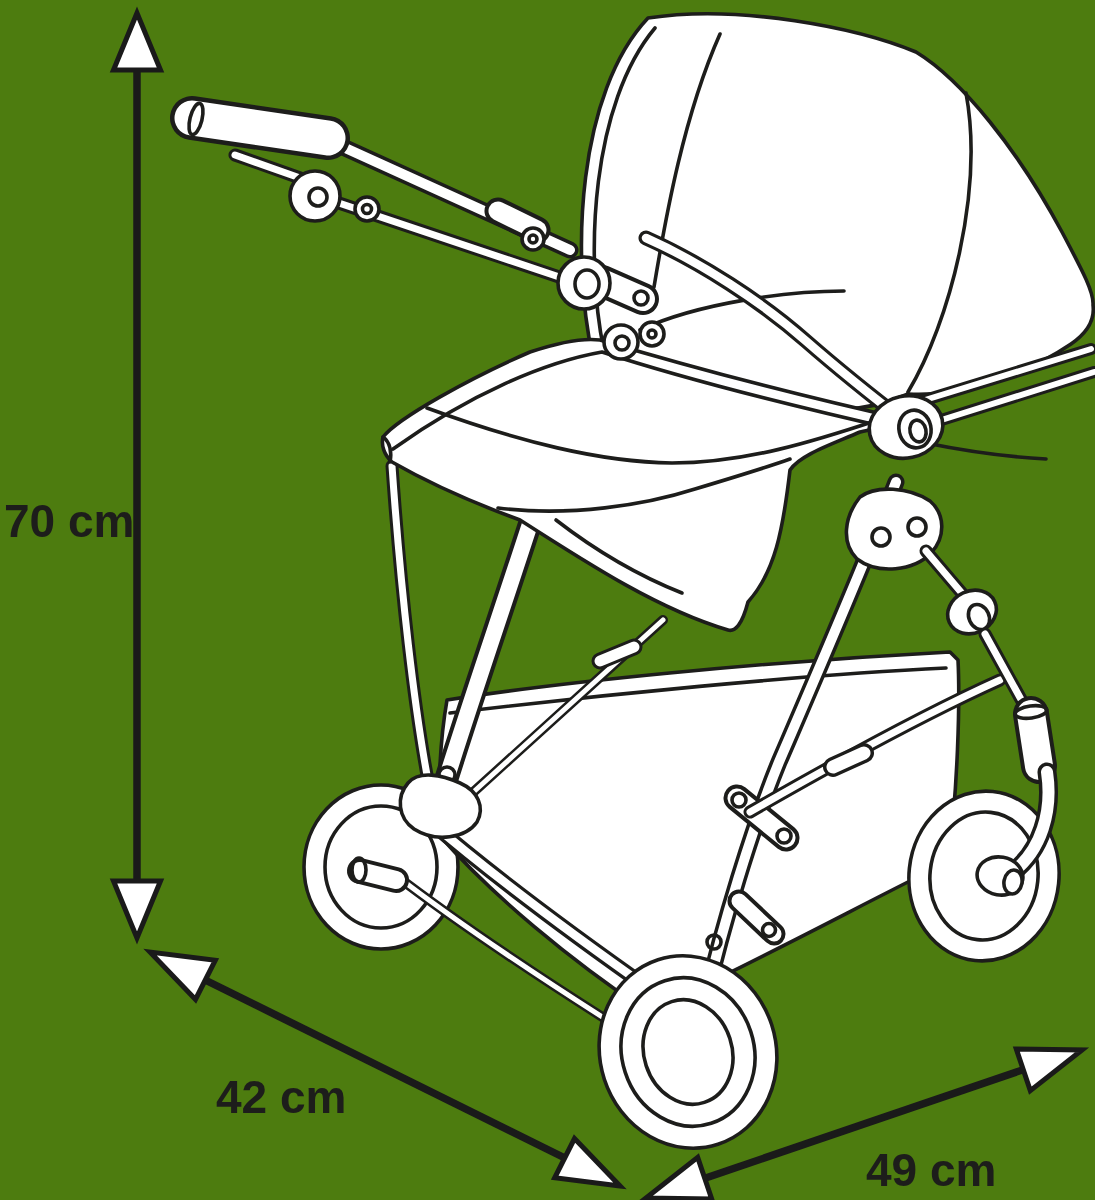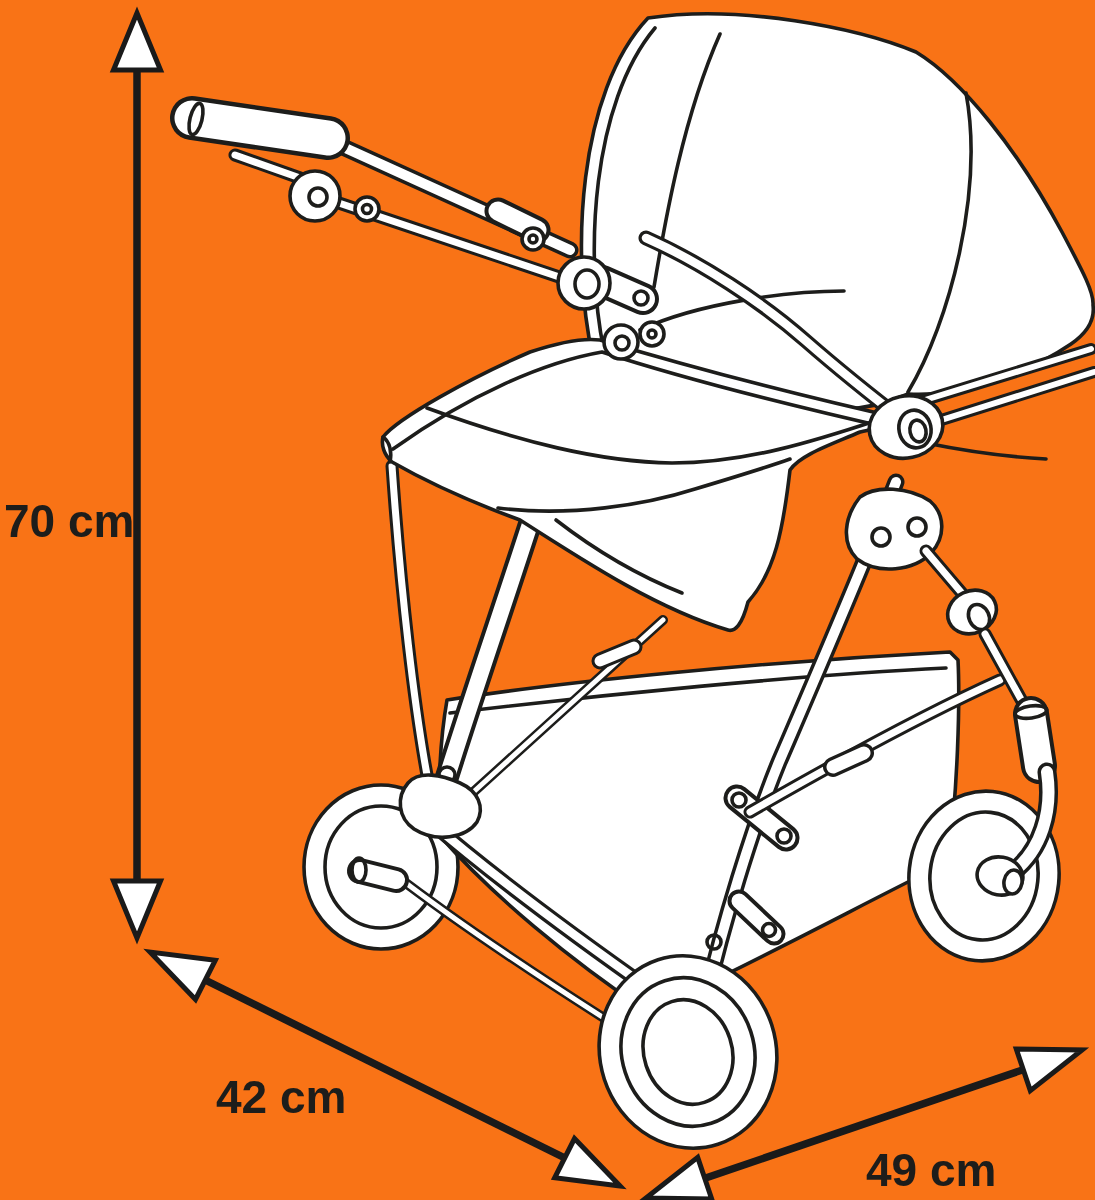--- a/index.html
+++ b/index.html
@@ -1,16 +1,16 @@
 <!DOCTYPE html>
 <html><head>
 <meta charset="utf-8">
 <style>
   html,body{margin:0;padding:0;background:#ffffff;}
-  .stage{width:1095px;height:1200px;position:relative;background:#f97316;overflow:hidden;}
+  .stage{width:1095px;height:1200px;position:relative;background:#4d7c0f;overflow:hidden;}
   svg{display:block;}
   
   .ln{stroke:#1d1d1b;fill:none;stroke-width:3.6;stroke-linecap:round;stroke-linejoin:round;}
   .fw{fill:#ffffff;stroke:#1d1d1b;stroke-width:3.6;stroke-linejoin:round;}
   .tb{stroke:#1d1d1b;fill:none;stroke-linecap:round;stroke-linejoin:round;}
   .tw{stroke:#ffffff;fill:none;stroke-linecap:round;stroke-linejoin:round;}
   .dim{stroke:#1a1a1a;stroke-linecap:butt;}
   .dimhead{fill:#ffffff;stroke:#1a1a1a;stroke-width:5;stroke-linejoin:miter;}
   .dimlabel{font-family:"Liberation Sans","DejaVu Sans",sans-serif;font-size:46px;font-weight:600;fill:#1d1d1b;}
 </style>

